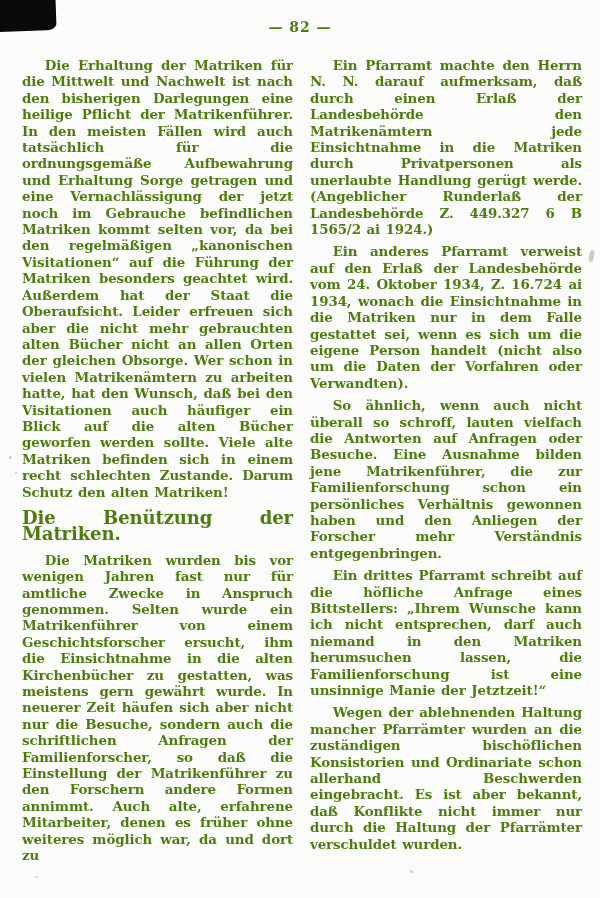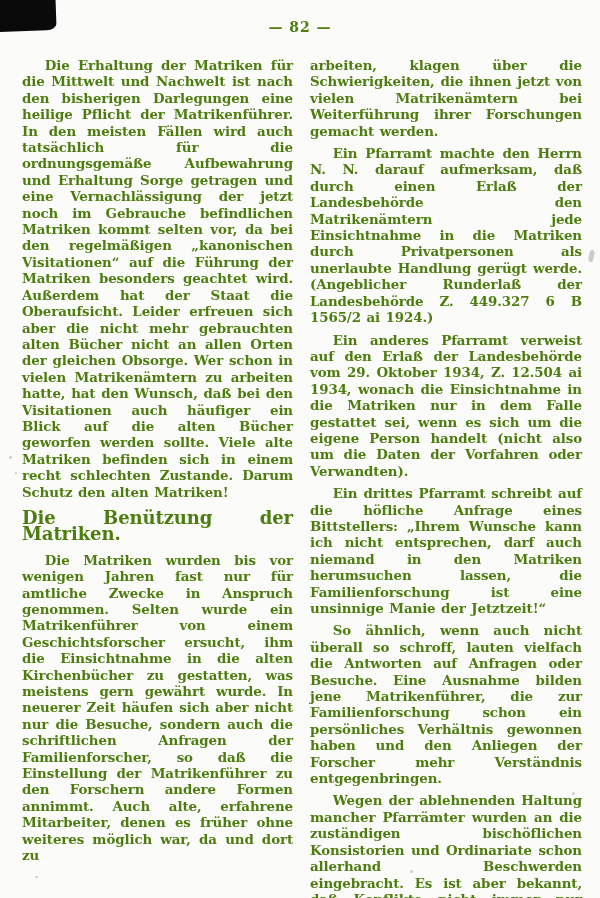--- a/index.html
+++ b/index.html
@@ -85,22 +85,21 @@
 
   <div class="page-number">— 82 —</div>
 
   <div class="col col-left">
     <p class="para indent">Die Erhaltung der Matriken für die Mittwelt und Nachwelt ist nach den bisherigen Darlegungen eine heilige Pflicht der Matrikenführer. In den meisten Fällen wird auch tatsächlich für die ordnungsgemäße Aufbewahrung und Erhaltung Sorge getragen und eine Vernachlässigung der jetzt noch im Gebrauche befindlichen Matriken kommt selten vor, da bei den regelmäßigen „kanonischen Visitationen“ auf die Führung der Matriken besonders geachtet wird. Außerdem hat der Staat die Oberaufsicht. Leider erfreuen sich aber die nicht mehr gebrauchten alten Bücher nicht an allen Orten der gleichen Obsorge. Wer schon in vielen Matrikenämtern zu arbeiten hatte, hat den Wunsch, daß bei den Visitationen auch häufiger ein Blick auf die alten Bücher geworfen werden sollte. Viele alte Matriken befinden sich in einem recht schlechten Zustande. Darum Schutz den alten Matriken!</p>
     <h3 class="heading">Die Benützung der Matriken.</h3>
     <p class="para indent">Die Matriken wurden bis vor wenigen Jahren fast nur für amtliche Zwecke in Anspruch genommen. Selten wurde ein Matrikenführer von einem Geschichtsforscher ersucht, ihm die Einsichtnahme in die alten Kirchenbücher zu gestatten, was meistens gern gewährt wurde. In neuerer Zeit häufen sich aber nicht nur die Besuche, sondern auch die schriftlichen Anfragen der Familienforscher, so daß die Einstellung der Matrikenführer zu den Forschern andere Formen annimmt. Auch alte, erfahrene Mitarbeiter, denen es früher ohne weiteres möglich war, da und dort zu</p>
   </div>
 
   <div class="col col-right">
-    <p class="para">arbeiten, klagen über die Schwierigkeiten, die ihnen jetzt von vielen Matrikenämtern bei Weiterführung ihrer Forschungen gemacht werden.</p>
     <p class="para indent">Ein Pfarramt machte den Herrn N. N. darauf aufmerksam, daß durch einen Erlaß der Landesbehörde den Matrikenämtern jede Einsichtnahme in die Matriken durch Privatpersonen als unerlaubte Handlung gerügt werde. (Angeblicher Runderlaß der Landesbehörde Z. 449.327 6 B 1565/2 ai 1924.)</p>
-    <p class="para indent">Ein anderes Pfarramt verweist auf den Erlaß der Landesbehörde vom 29. Oktober 1934, Z. 12.504 ai 1934, wonach die Einsichtnahme in die Matriken nur in dem Falle gestattet sei, wenn es sich um die eigene Person handelt (nicht also um die Daten der Vorfahren oder Verwandten).</p>
+    <p class="para indent">Ein anderes Pfarramt verweist auf den Erlaß der Landesbehörde vom 24. Oktober 1934, Z. 16.724 ai 1934, wonach die Einsichtnahme in die Matriken nur in dem Falle gestattet sei, wenn es sich um die eigene Person handelt (nicht also um die Daten der Vorfahren oder Verwandten).</p>
+    <p class="para indent">So ähnlich, wenn auch nicht überall so schroff, lauten vielfach die Antworten auf Anfragen oder Besuche. Eine Ausnahme bilden jene Matrikenführer, die zur Familienforschung schon ein persönliches Verhältnis gewonnen haben und den Anliegen der Forscher mehr Verständnis entgegenbringen.</p>
     <p class="para indent">Ein drittes Pfarramt schreibt auf die höfliche Anfrage eines Bittstellers: „Ihrem Wunsche kann ich nicht entsprechen, darf auch niemand in den Matriken herumsuchen lassen, die Familienforschung ist eine unsinnige Manie der Jetztzeit!“</p>
-    <p class="para indent">So ähnlich, wenn auch nicht überall so schroff, lauten vielfach die Antworten auf Anfragen oder Besuche. Eine Ausnahme bilden jene Matrikenführer, die zur Familienforschung schon ein persönliches Verhältnis gewonnen haben und den Anliegen der Forscher mehr Verständnis entgegenbringen.</p>
     <p class="para indent">Wegen der ablehnenden Haltung mancher Pfarrämter wurden an die zuständigen bischöflichen Konsistorien und Ordinariate schon allerhand Beschwerden eingebracht. Es ist aber bekannt, daß Konflikte nicht immer nur durch die Haltung der Pfarrämter verschuldet wurden.</p>
 
   </div>
 
 </div>
 
 </body></html>

